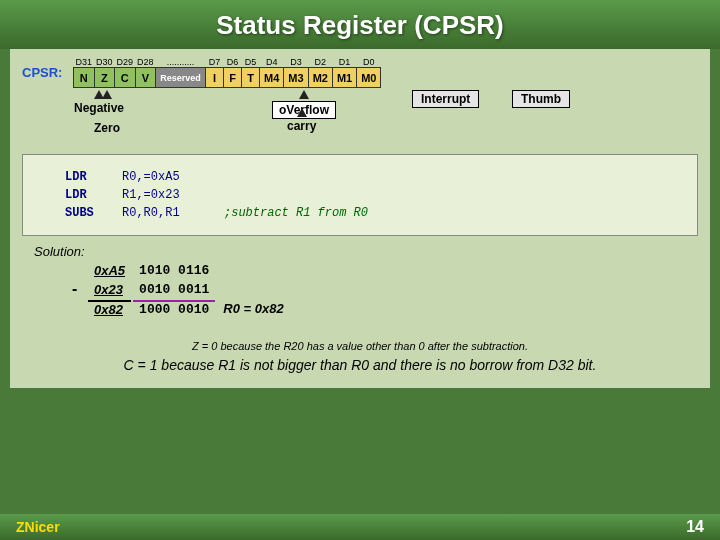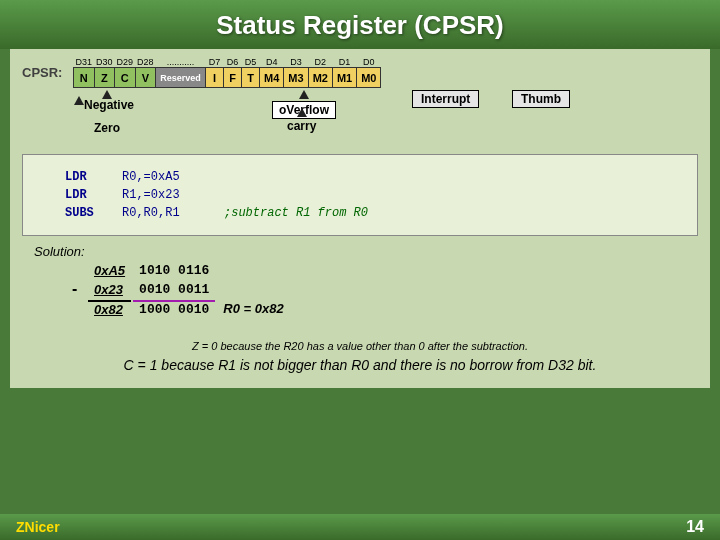--- a/index.html
+++ b/index.html
@@ -43,21 +43,21 @@
 
     #cpsr-label-row {
       display: flex;
       align-items: center;
       gap: 6px;
     }
 
     #cpsr-label {
       font-weight: bold;
       font-size: 13px;
-      color: #404040;
+      color: #1d4ed8;
       min-width: 45px;
     }
 
     #register-table {
       border-collapse: collapse;
       font-size: 10px;
     }
 
     #register-top-row td {
       border: none;
@@ -304,21 +304,21 @@
           <td class="yellow-cell">M2</td>
           <td class="yellow-cell">M1</td>
           <td class="yellow-cell">M0</td>
         </tr>
       </tbody>
         </table>
     </div>
 
     <div style="display:flex; align-items:flex-start; margin-top:2px; margin-left:50px; position:relative; height:58px;">
 
-      <div style="position:absolute; left:2px; top:6px; display:flex; flex-direction:row; ">
+      <div style="position:absolute; left:2px; top:0; display:flex; flex-direction:column; align-items:center;">
         <div style="width:0;height:0;border-left:5px solid transparent;border-right:5px solid transparent;border-bottom:9px solid #222;"></div>
         <span style="font-size:12px;font-weight:bold;margin-top:2px;">Negative</span>
       </div>
 
       <div style="position:absolute; left:22px; top:0; display:flex; flex-direction:column; align-items:center;">
         <div style="width:0;height:0;border-left:5px solid transparent;border-right:5px solid transparent;border-bottom:9px solid #222;"></div>
         <span style="font-size:12px;font-weight:bold;margin-top:22px;">Zero</span>
       </div>
 
       <div style="position:absolute; left:200px; top:0; display:flex; flex-direction:column; align-items:center;">

